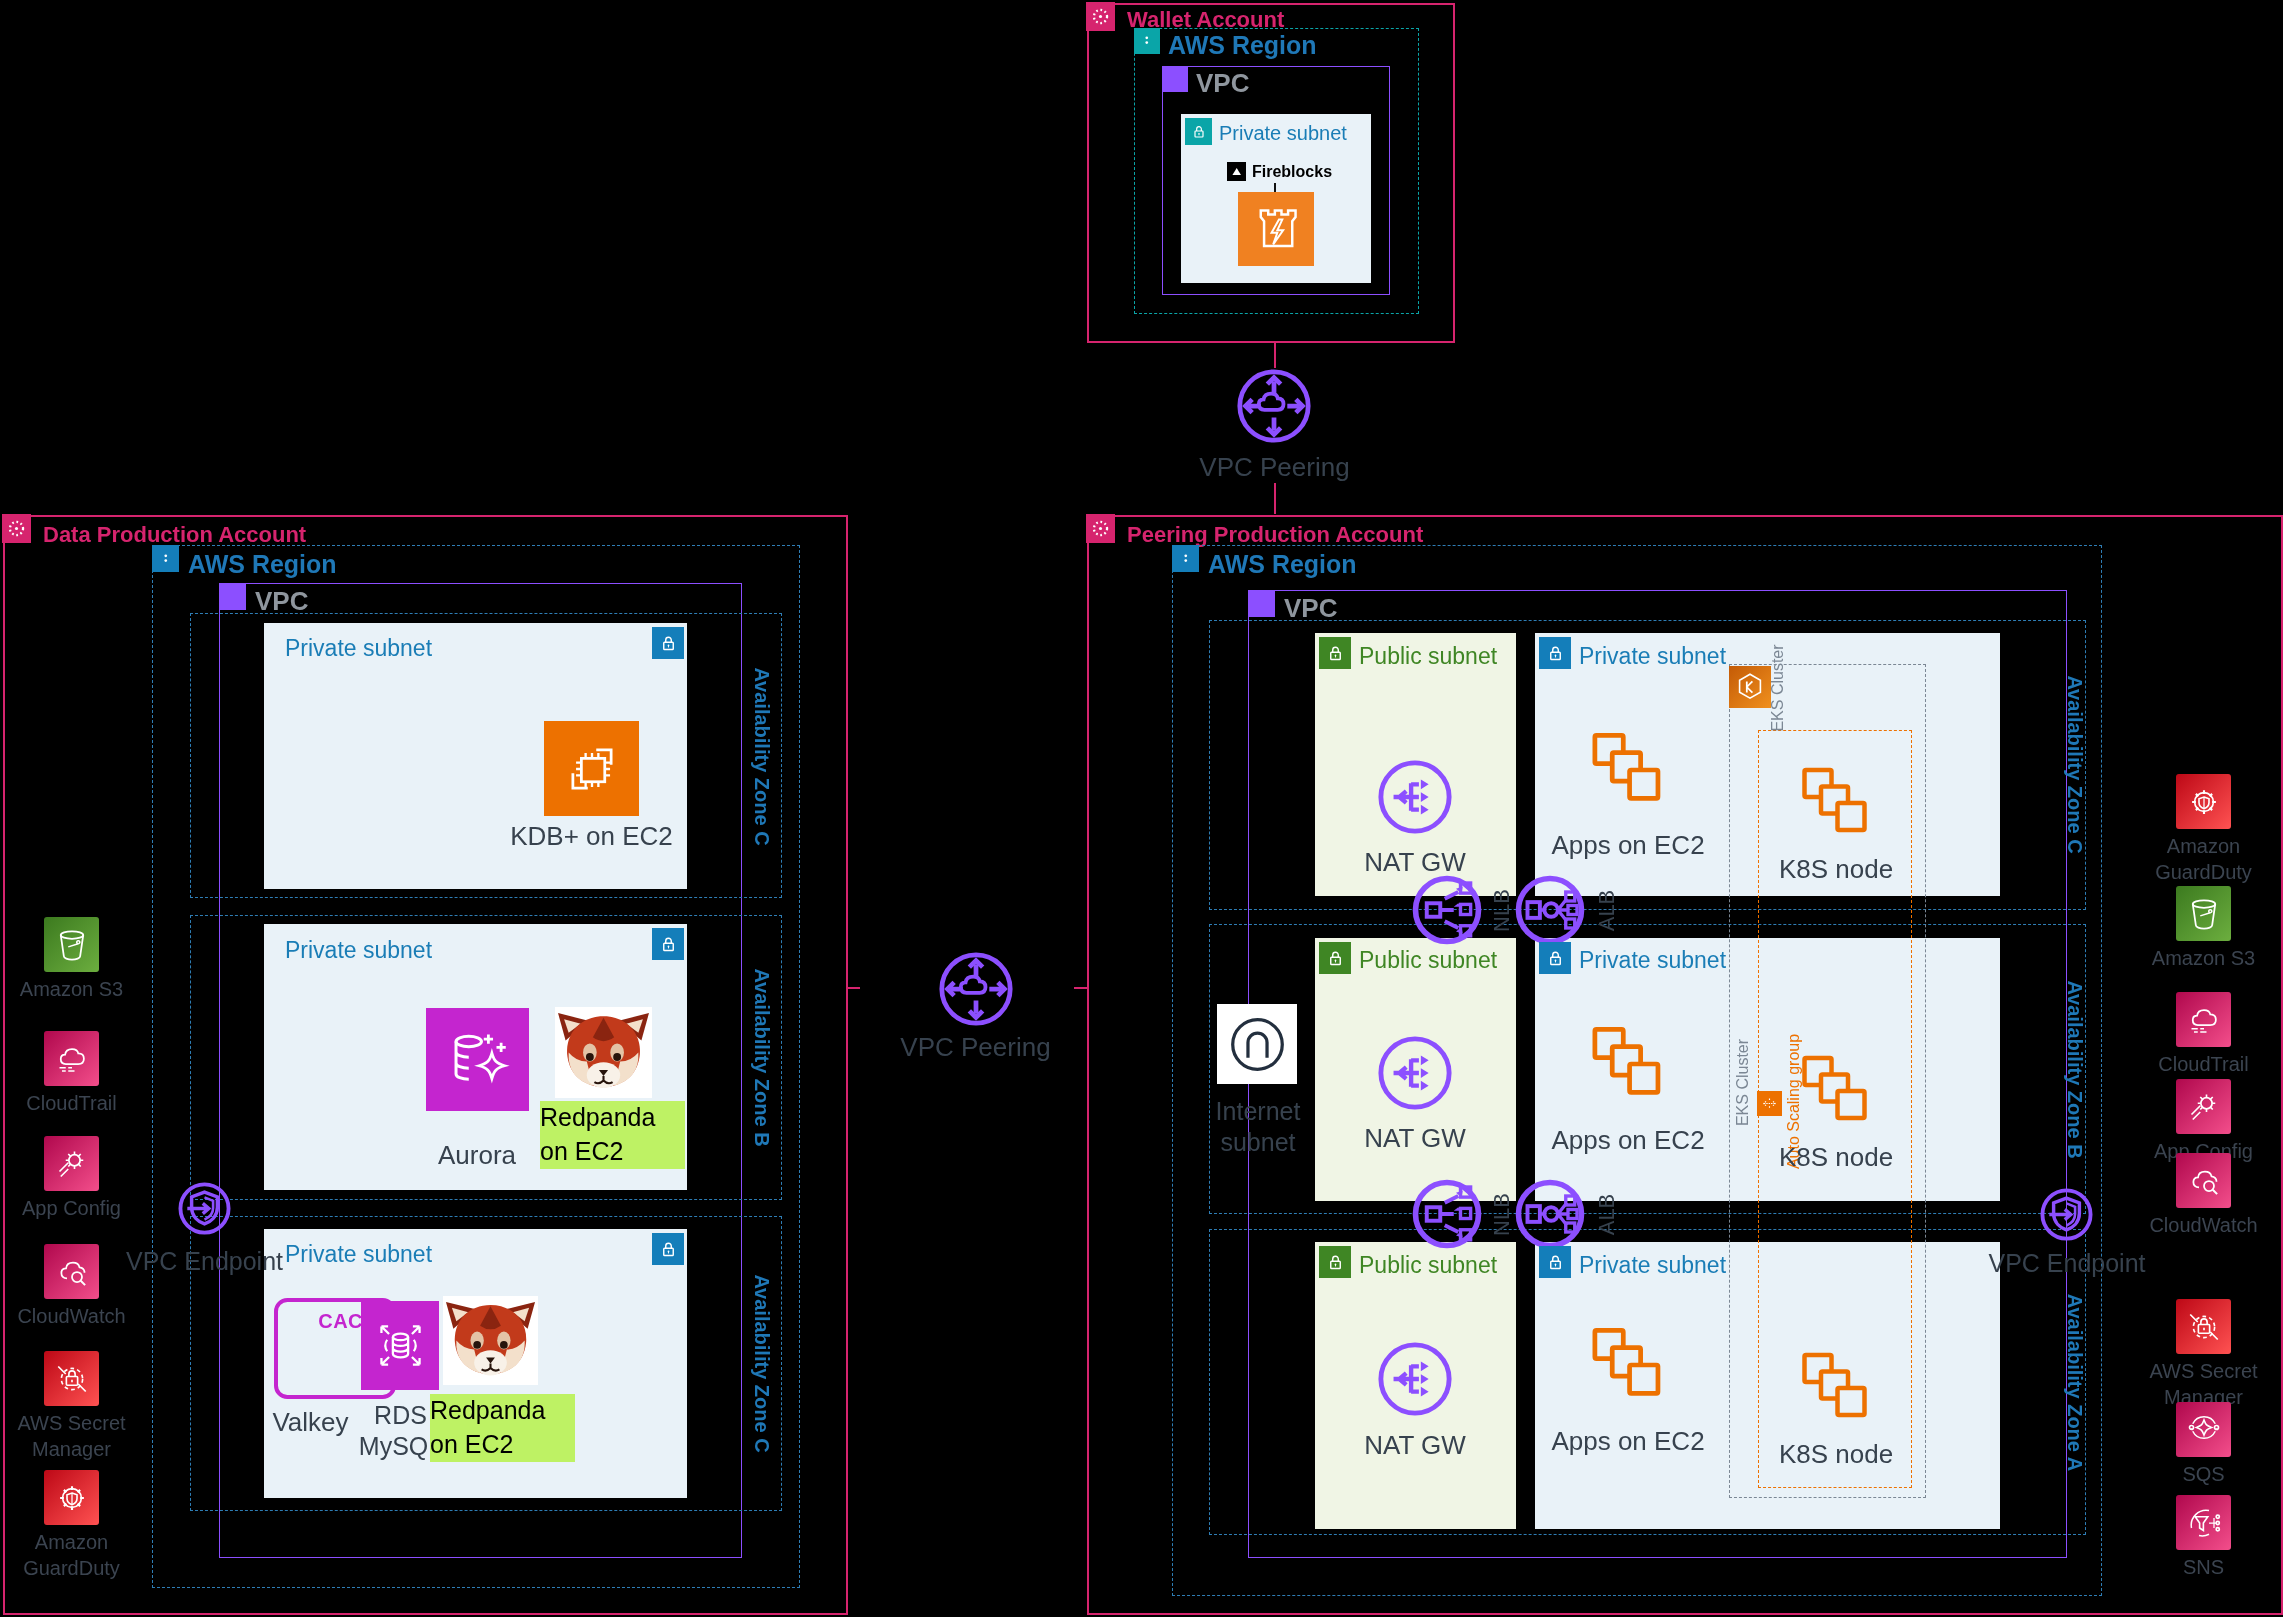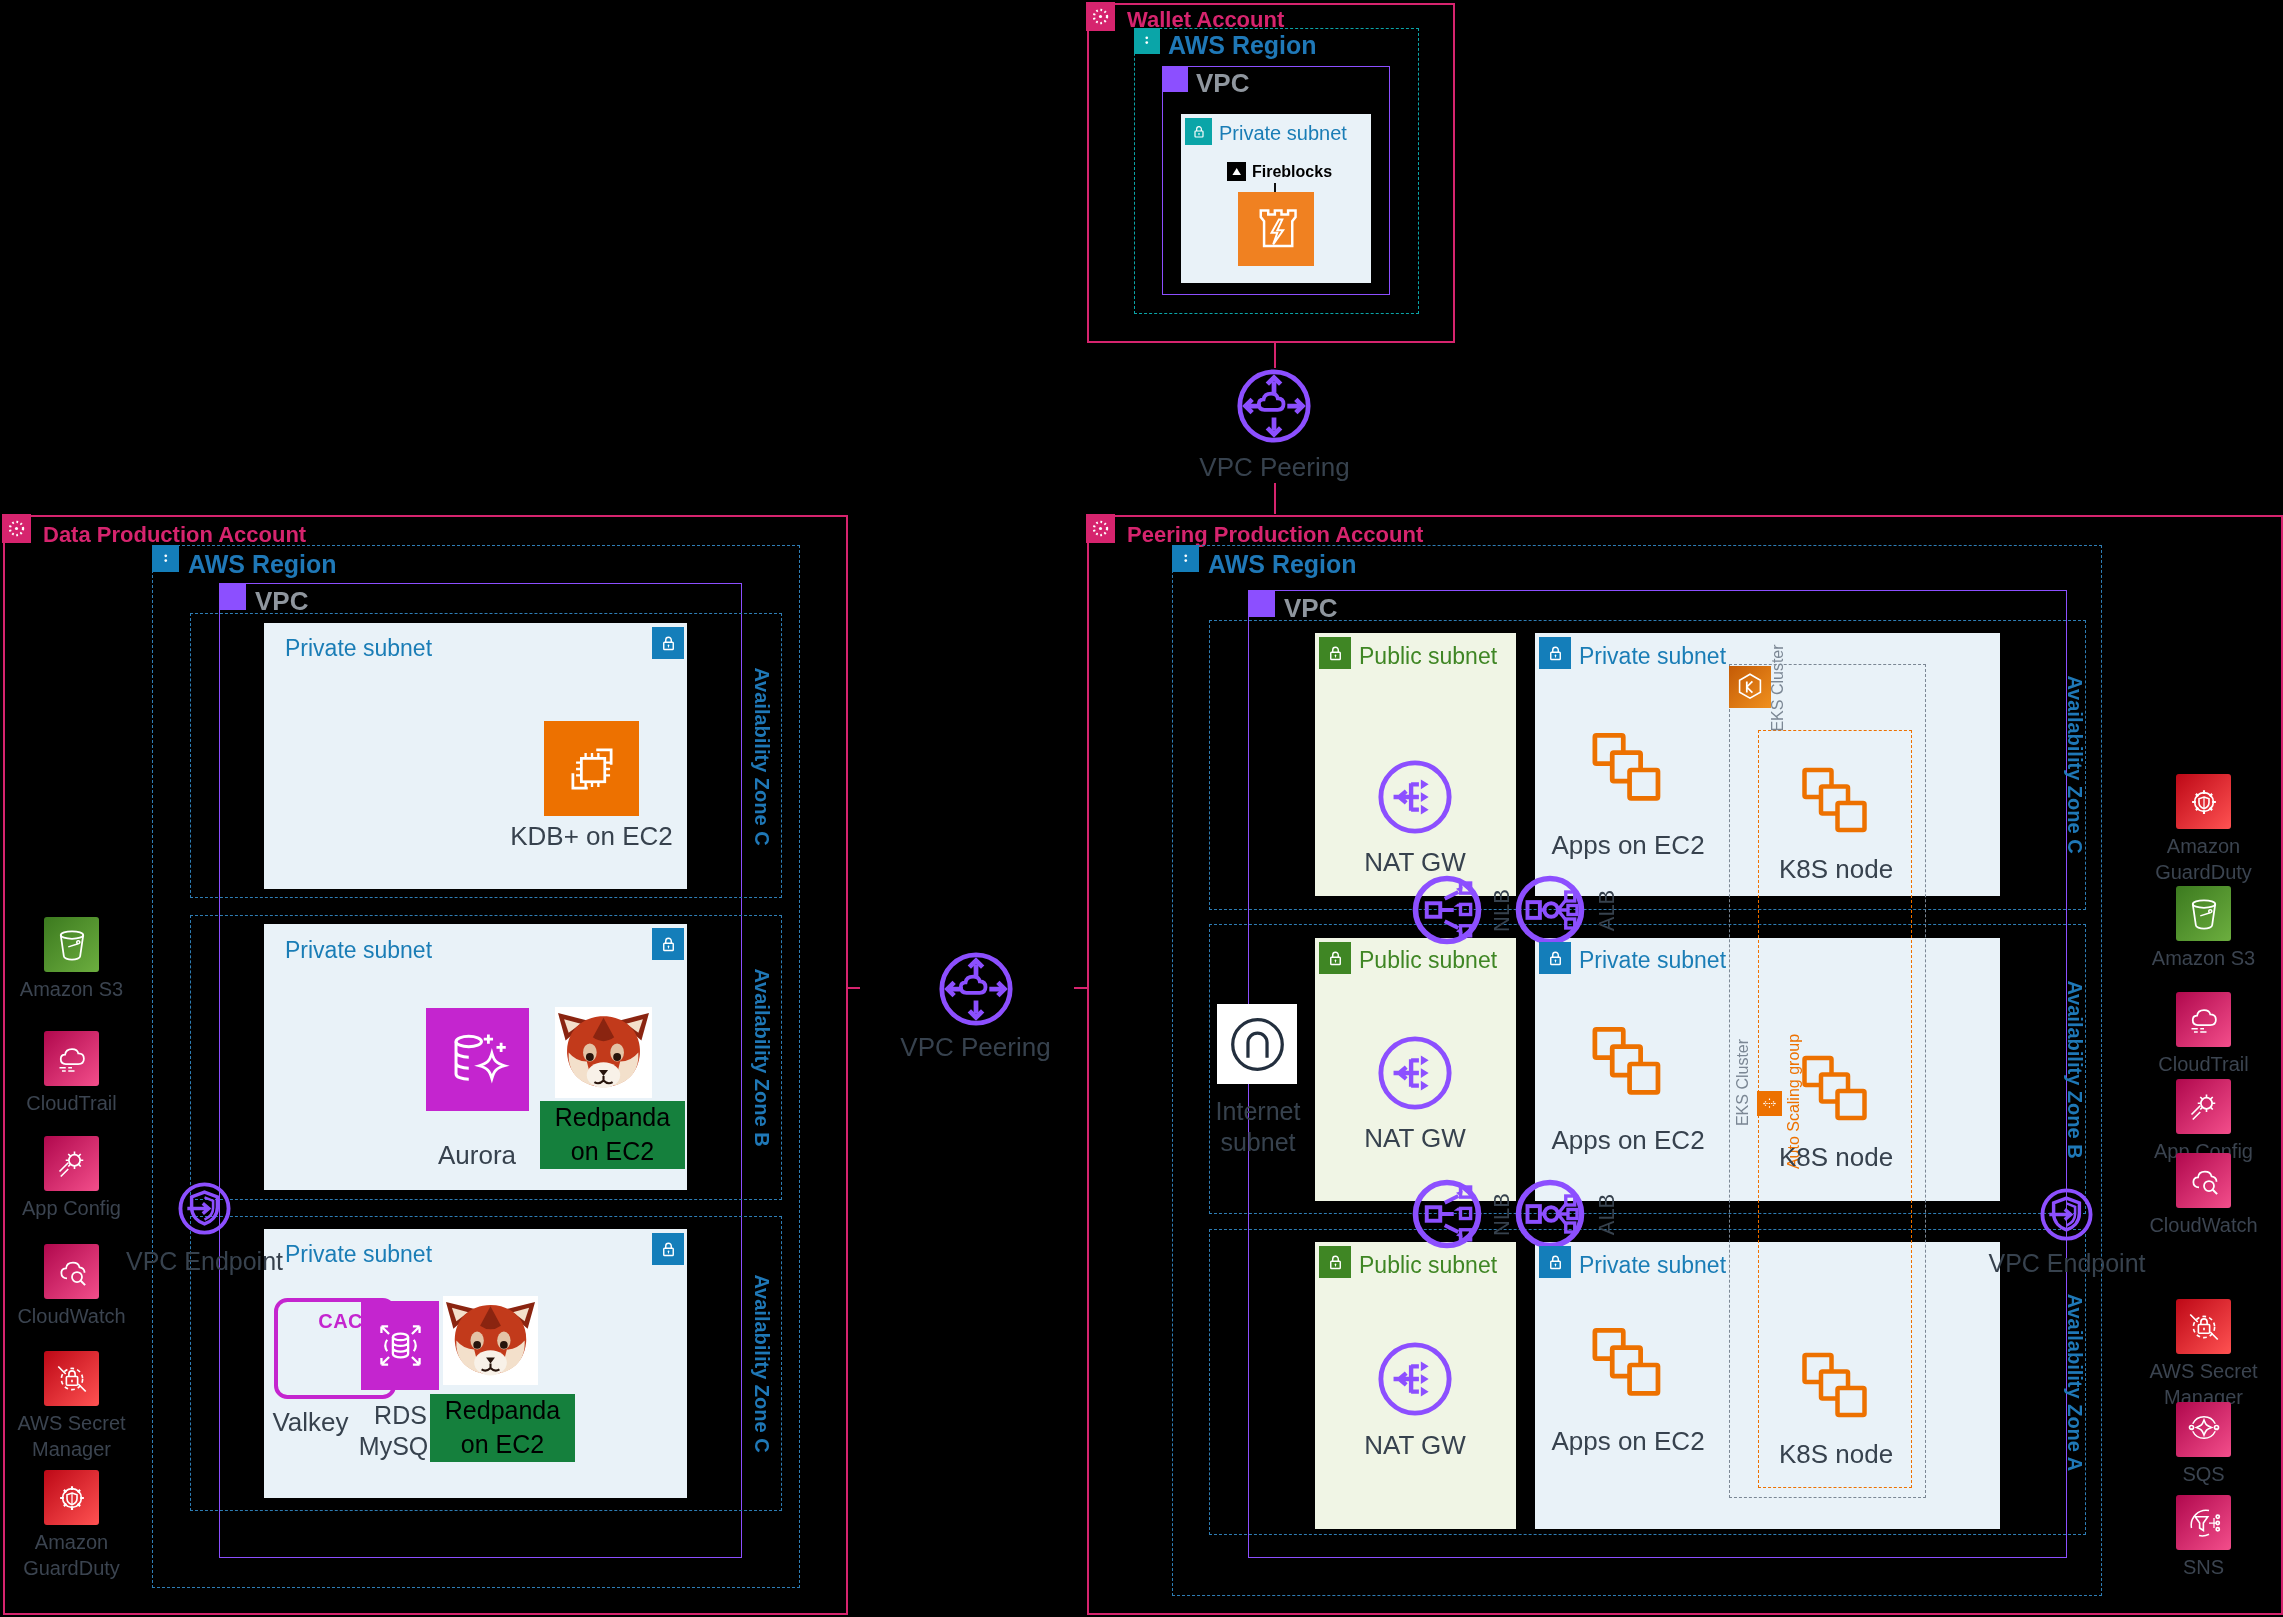--- a/index.html
+++ b/index.html
@@ -29,21 +29,21 @@
   .znlbl{position:absolute;text-align:center;color:var(--blue);font-size:20px;font-weight:700;white-space:nowrap;}
   .rot{transform:rotate(90deg);}
   .rotccw{transform:rotate(-90deg);}
   .lock{position:absolute;width:32px;height:32px;display:flex;align-items:center;justify-content:center;}
   .ico{position:absolute;}
   .g-green{background:linear-gradient(135deg,#3c7a1f,#6cae3f);}
   .g-pink{background:linear-gradient(135deg,#b0084d,#f34e8b);}
   .g-red{background:linear-gradient(135deg,#bd0816,#ff5252);}
   .g-orange{background:linear-gradient(135deg,#c45b06,#f0901e);}
   .svcico{position:absolute;width:55px;height:55px;border-radius:2.9px;display:flex;align-items:center;justify-content:center;}
-  .whitebox{position:absolute;background:#15803d;color:#000;text-align:center;font-size:25px;line-height:1.35;}
+  .whitebox{position:absolute;background:#bef264;color:#000;text-align:left;font-size:25px;line-height:1.35;}
   svg{display:block;}
 </style>
 </head>
 <body>
 
 <div class="box acct" style="left:1087px;top:2.9px;width:368px;height:340px;">
   <div class="cornersq" style="left:-2.9px;top:-2.9px;background:var(--pink);">
     <svg width="21" height="21" viewBox="0 0 24 24">
         <circle cx="12" cy="12" r="7.5" fill="none" stroke="#fff" stroke-width="2.6" stroke-dasharray="2 3"></circle>
         <circle cx="12" cy="12" r="1.8" fill="#fff"></circle>

